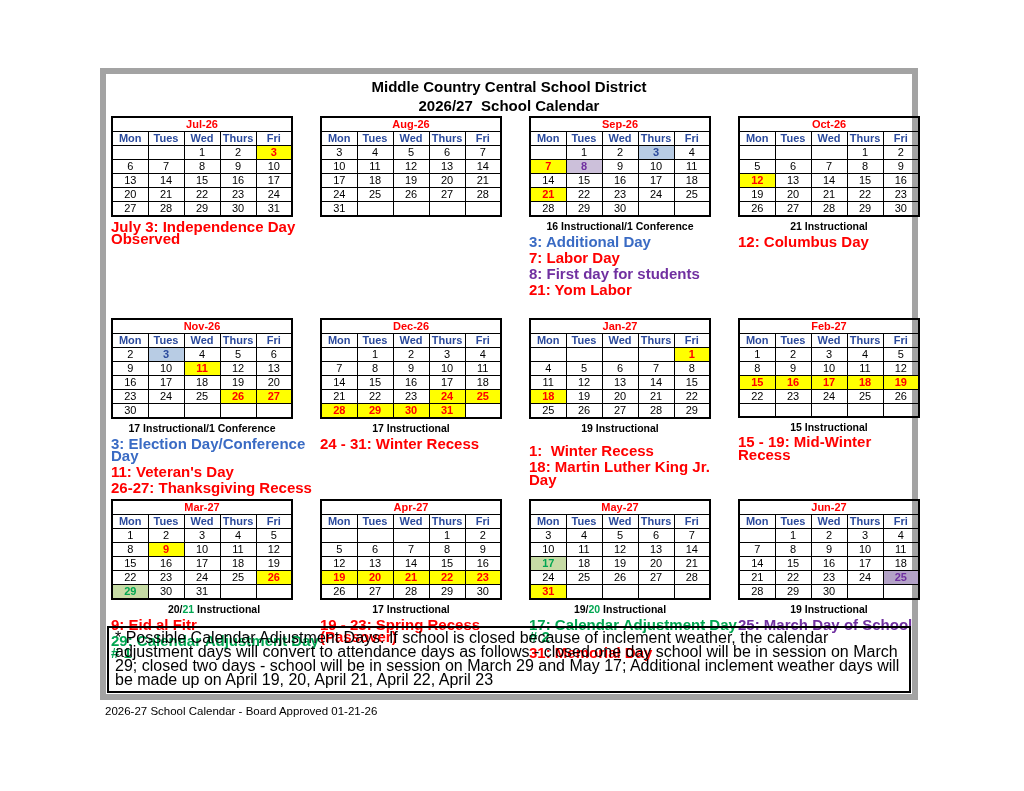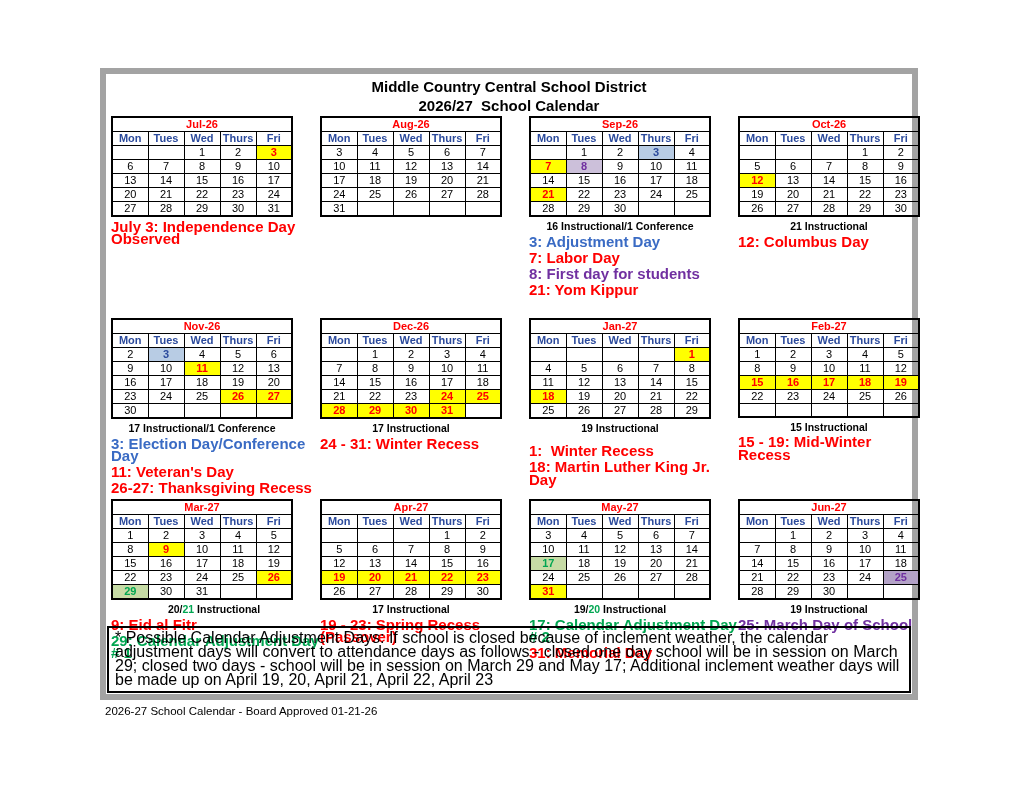--- a/index.html
+++ b/index.html
@@ -194,24 +194,24 @@
             <tr>
               <td class="dc">28</td>
               <td class="dc">29</td>
               <td class="dc">30</td>
               <td class="dc"></td>
               <td class="dc"></td>
             </tr>
           </tbody>
         </table>
         <div class="msummary"><span style="color: rgb(0, 0, 0);">16 Instructional/1 Conference</span></div>
-        <div class="mnote" style="color: rgb(58, 107, 196);">3: Adjustment Day</div>
+        <div class="mnote" style="color: rgb(58, 107, 196);">3: Additional Day</div>
         <div class="mnote" style="color: rgb(255, 0, 0);">7: Labor Day</div>
         <div class="mnote" style="color: rgb(112, 48, 160);">8: First day for students</div>
-        <div class="mnote" style="color: rgb(255, 0, 0);">21: Yom Kippur</div>
+        <div class="mnote" style="color: rgb(255, 0, 0);">21: Yom Labor</div>
       </div>
       <div class="month">
         <table class="mtab">
           <tbody>
             <tr>
               <td class="mtitle" colspan="5">Oct-26</td>
             </tr>
             <tr>
               <td class="dh">Mon</td>
               <td class="dh">Tues</td>

